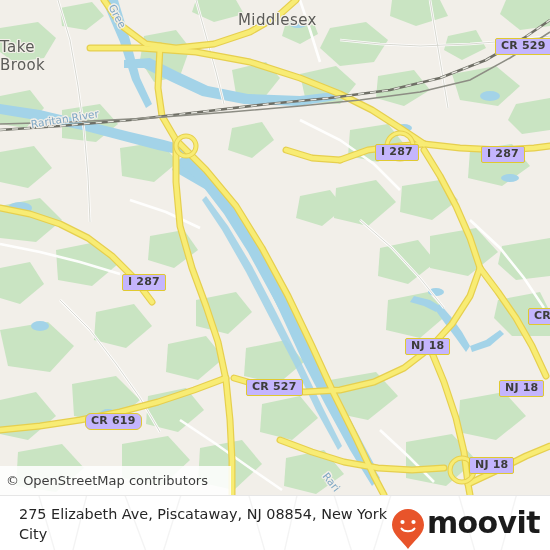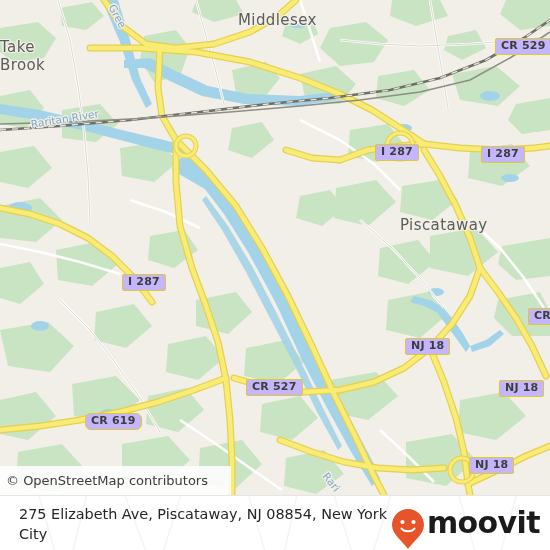--- a/index.html
+++ b/index.html
@@ -284,21 +284,20 @@
           <path d="M0,130 L60,126 L130,120 L200,112 L268,104 L330,98 L390,90 L440,78 L486,60 L524,38 L550,20" stroke="#e9e9e2" stroke-width="1.3" fill="none" stroke-dasharray="6 6"></path>
           <path d="M0,124 L70,122 L150,118 L230,112 L300,106 L360,100 L420,92 L470,80 L510,58 L550,32" stroke="#8d8d84" stroke-width="1.5" fill="none"></path>
         </g>
 
       </g>
     </svg>
 
     <div class="mlabel place" style="left:0px;top:38px;">Take</div>
     <div class="mlabel place" style="left:0px;top:56px;">Brook</div>
     <div class="mlabel place" style="left:238px;top:11px;">Middlesex</div>
-    <div class="mlabel place" style="left:400px;top:216px;">Piscataway</div>
 
     <div class="mlabel water" style="left:30px;top:118px;transform:rotate(-9deg);transform-origin:left top;">Raritan River</div>
     <div class="mlabel water" style="left:117px;top:2px;transform:rotate(62deg);transform-origin:left top;">Gree</div>
     <div class="mlabel water" style="left:330px;top:470px;transform:rotate(52deg);transform-origin:left top;">Rari</div>
 
     <div class="shield" style="left:495px;top:38px;">CR 529</div>
     <div class="shield" style="left:375px;top:144px;">I 287</div>
     <div class="shield" style="left:481px;top:146px;">I 287</div>
     <div class="shield" style="left:122px;top:274px;">I 287</div>
     <div class="shield" style="left:405px;top:338px;">NJ 18</div>

